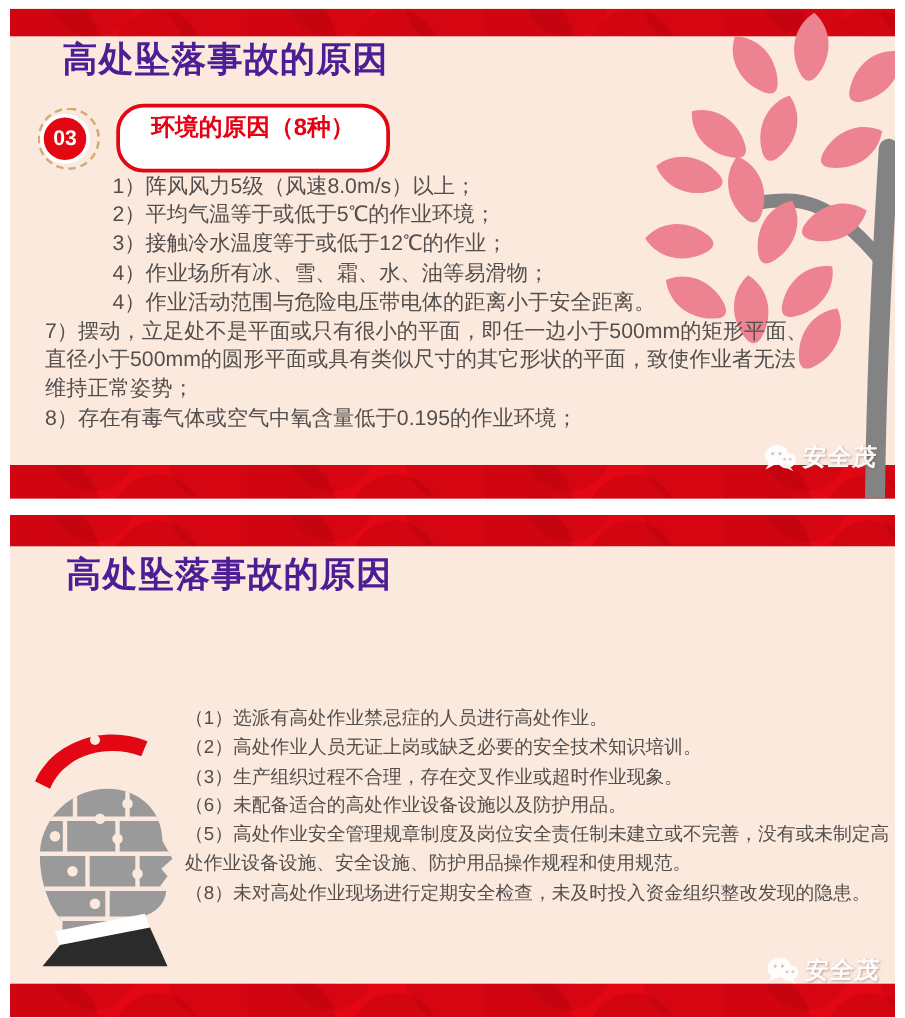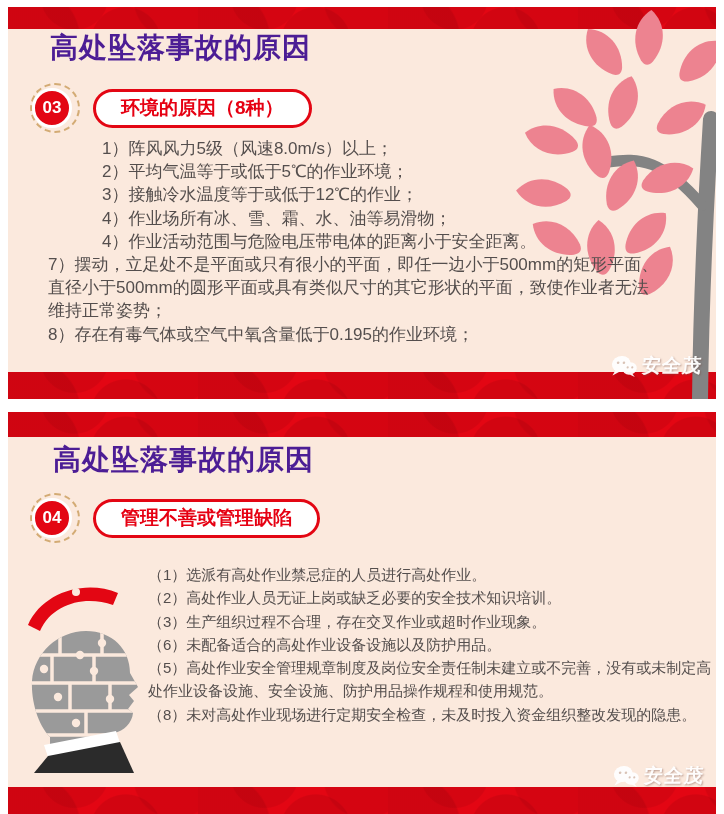--- a/index.html
+++ b/index.html
@@ -46,27 +46,27 @@
   }
   .badge-circle {
     width:40px; height:40px; border-radius:50%;
     background:#e30613; border:3px solid #ffffff;
     color:#ffffff; font-size:17px; font-weight:bold;
     display:flex; align-items:center; justify-content:center;
   }
   .pill {
     margin-left:13px; background:#ffffff;
     border:3px solid #e30613; border-radius:22px;
-    padding:3px 25px 4px 25px;
+    padding:3px 25px 20px 25px;
     font-size:19px; font-weight:bold; color:#e60012;
     white-space:nowrap;
   }
 
   .cause-list { position:absolute; z-index:2; color:#544e4d; }
-  .panel1 .cause-list { left:40px; top:130px; width:614px; font-size:17px; line-height:23.2px; }
+  .panel1 .cause-list { left:28px; top:130px; width:614px; font-size:17px; line-height:23.2px; }
   .panel2 .cause-list { left:140px; top:151px; width:564px; font-size:15px; line-height:23.3px; }
   .cause-list p { margin:0; }
   .panel1 .cause-list p.indent { margin-left:54px; }
 
   .decor-svg { position:absolute; z-index:2; pointer-events:none; }
   .tree-svg { left:0; top:0; width:708px; height:392px; }
   .head-svg { left:6px; top:171px; width:135px; height:196px; }
 
   .watermark {
     position:absolute; z-index:4; display:flex; align-items:center;
@@ -151,26 +151,20 @@
     </div>
 
     <div class="redbar bar-bot1"></div>
   </section>
 
   <section class="panel panel2">
     <div class="redbar bar-top2"></div>
 
     <h1 class="panel-title">高处坠落事故的原因</h1>
 
-    <div class="badge-row">
-      <div class="badge-ring">
-        <div class="badge-circle">04</div>
-      </div>
-      <div class="pill">管理不善或管理缺陷</div>
-    </div>
 
     <svg class="decor-svg head-svg" viewBox="0 0 135 196" xmlns="http://www.w3.org/2000/svg" aria-hidden="true">
       <defs>
         <clipPath id="headclip">
           <path d="M72,48 C44,48 20,70 18,98 C17,118 24,142 36,154 L36,172 L100,172 L100,150
                    C110,148 118,140 119,130 L114,126 L120,118 L115,112 L124,104 L116,90
                    C116,66 98,48 72,48 Z"></path>
         </clipPath>
       </defs>
 

